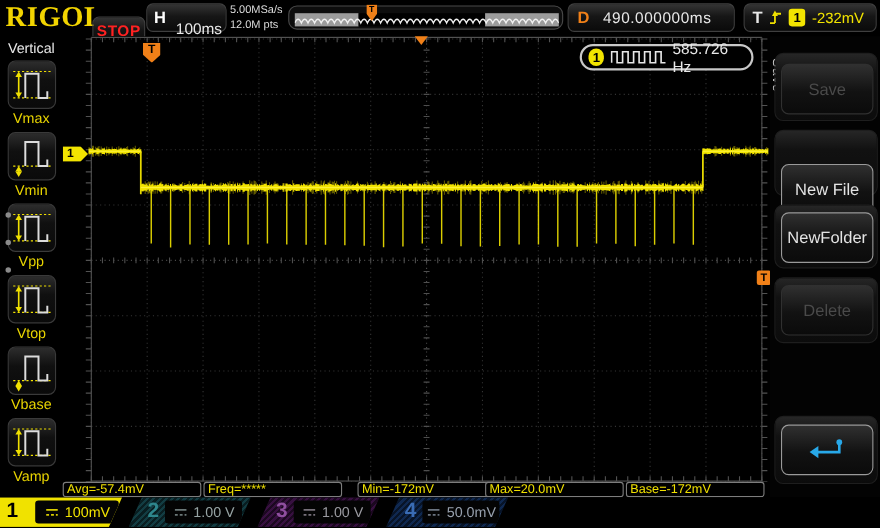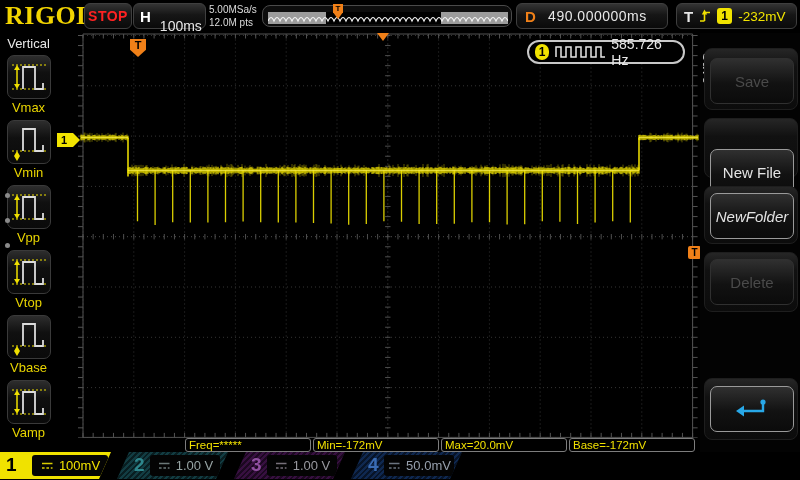--- a/index.html
+++ b/index.html
@@ -6,21 +6,21 @@
   *{box-sizing:border-box;}
   #screen{position:relative;width:800px;height:480px;background:#000;overflow:hidden;
     font-family:"Liberation Sans",sans-serif;-webkit-font-smoothing:antialiased;}
   .abs{position:absolute;}
 
   
   #logo{left:5px;top:1px;font-family:"Liberation Serif",serif;font-weight:bold;
     font-size:26px;color:#f2d400;letter-spacing:.5px;}
   .tb-box{background:linear-gradient(180deg,#343434,#161616 45%,#0a0a0a);
     border:1px solid #3f3f3f;border-radius:6px;display:flex;align-items:center;}
-  #stop-btn{left:84px;top:3px;width:48px;height:26px;justify-content:center;}
+  #stop-btn{left:84px;top:15px;width:48px;height:26px;justify-content:center;}
   #stop-btn span{color:#ff2222;font-weight:bold;font-size:14px;letter-spacing:.5px;}
   #h-box{left:133px;top:3px;width:73px;height:26px;padding-left:6px;}
   #h-box .hl{color:#fff;font-weight:bold;font-size:15px;}
   #h-box .hv{color:#e8e8e8;font-size:14px;margin-left:9px;margin-top:20px;}
   #acq{left:209px;top:3px;color:#dcdcdc;font-size:10px;line-height:13px;}
   #preview{left:262px;top:5px;width:250px;height:22px;background:#0d0d0d;
     border:1px solid #4a4a4a;border-radius:8px;}
   .pv-seg{position:absolute;top:6px;height:12px;}
   #d-box{left:516px;top:3px;width:152px;height:26px;padding:0 8px;}
   #d-box .dl{color:#f08018;font-weight:bold;font-size:15px;}
@@ -223,35 +223,36 @@
     </svg>
     <span class="fv">585.726 Hz</span>
   </div>
 
   <div id="trig-pos-marker" class="abs">T</div>
   <div id="hpos-marker" class="abs"></div>
   <div id="trig-level-marker" class="abs">T</div>
   <div id="ch1-offset-marker" class="abs">1</div>
 
   <div id="meas-row" class="abs">
+      <div class="meas-box" style="left: 0px;">Avg=-57.4mV</div>
       <div class="meas-box" style="left: 128px;">Freq=*****</div>
-      <div class="meas-box" style="left: 256px;">Min=-172mV</div>
+      <div class="meas-box" style="left: 268px;">Min=-172mV</div>
       <div class="meas-box" style="left: 384px;">Max=20.0mV</div>
       <div class="meas-box" style="left: 512px;">Base=-172mV</div>
     </div>
 
   <div id="right-menu" class="abs">
     <div id="menu-tab-title" class="abs">Save</div>
     <div id="menu-btns">
         <div class="menu-panel" style="top: 15px; height: 62px;"></div>
         <div class="menu-btn off" style="top: 25px;">Save</div>
         <div class="menu-panel" style="top: 85px; height: 60px;"></div>
         <div class="menu-btn on" style="top: 93px; margin-top: 23px;">New File</div>
         <div class="menu-panel" style="top: 153px; height: 58px;"></div>
-        <div class="menu-btn on" style="top: 160px; font-style: italic;">NewFolder</div>
+        <div class="menu-btn on" style="top: 160px;">NewFolder</div>
         <div class="menu-panel" style="top: 219px; height: 60px;"></div>
         <div class="menu-btn off" style="top: 226px;">Delete</div>
         <div class="menu-panel" style="top: 345px; height: 62px;"></div>
         <div class="menu-btn on" style="top: 353px;">
           <svg width="34" height="24">
     <circle cx="28" cy="5" r="2.6" fill="#28a8e8"></circle>
     <path d="M28,7 V14 H8" stroke="#28a8e8" stroke-width="2.4" fill="none"></path>
     <polygon points="9,8.5 9,19.5 1,14" fill="#28a8e8"></polygon>
           </svg>
         </div>

